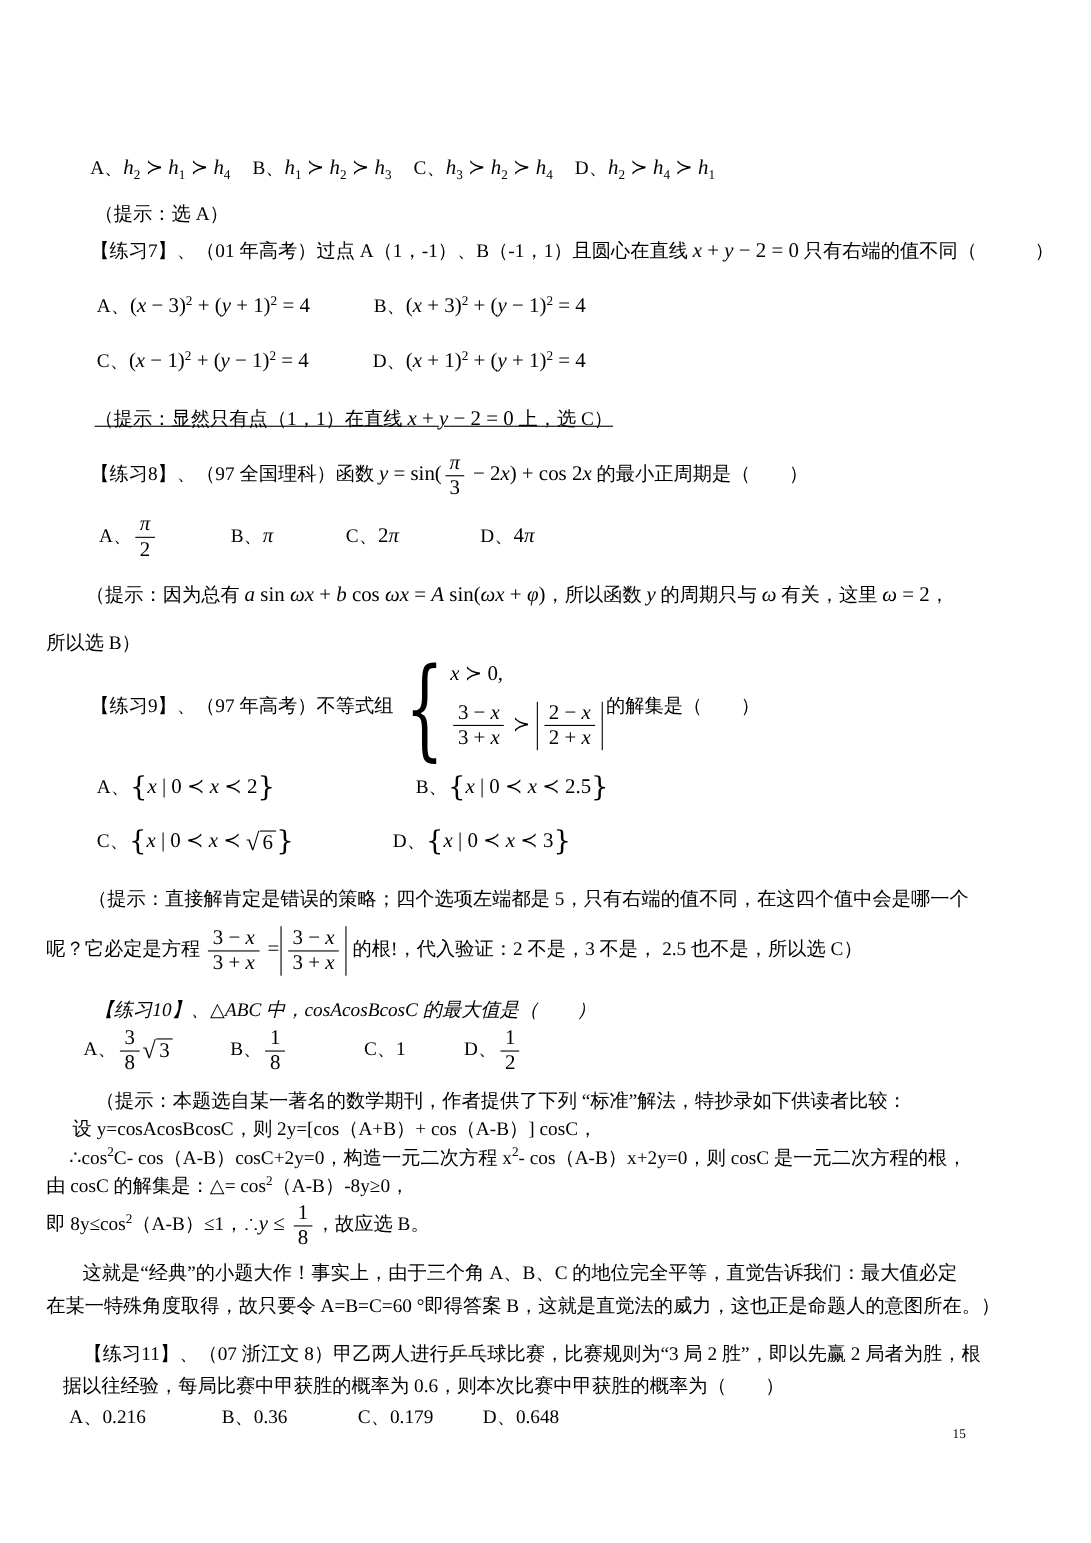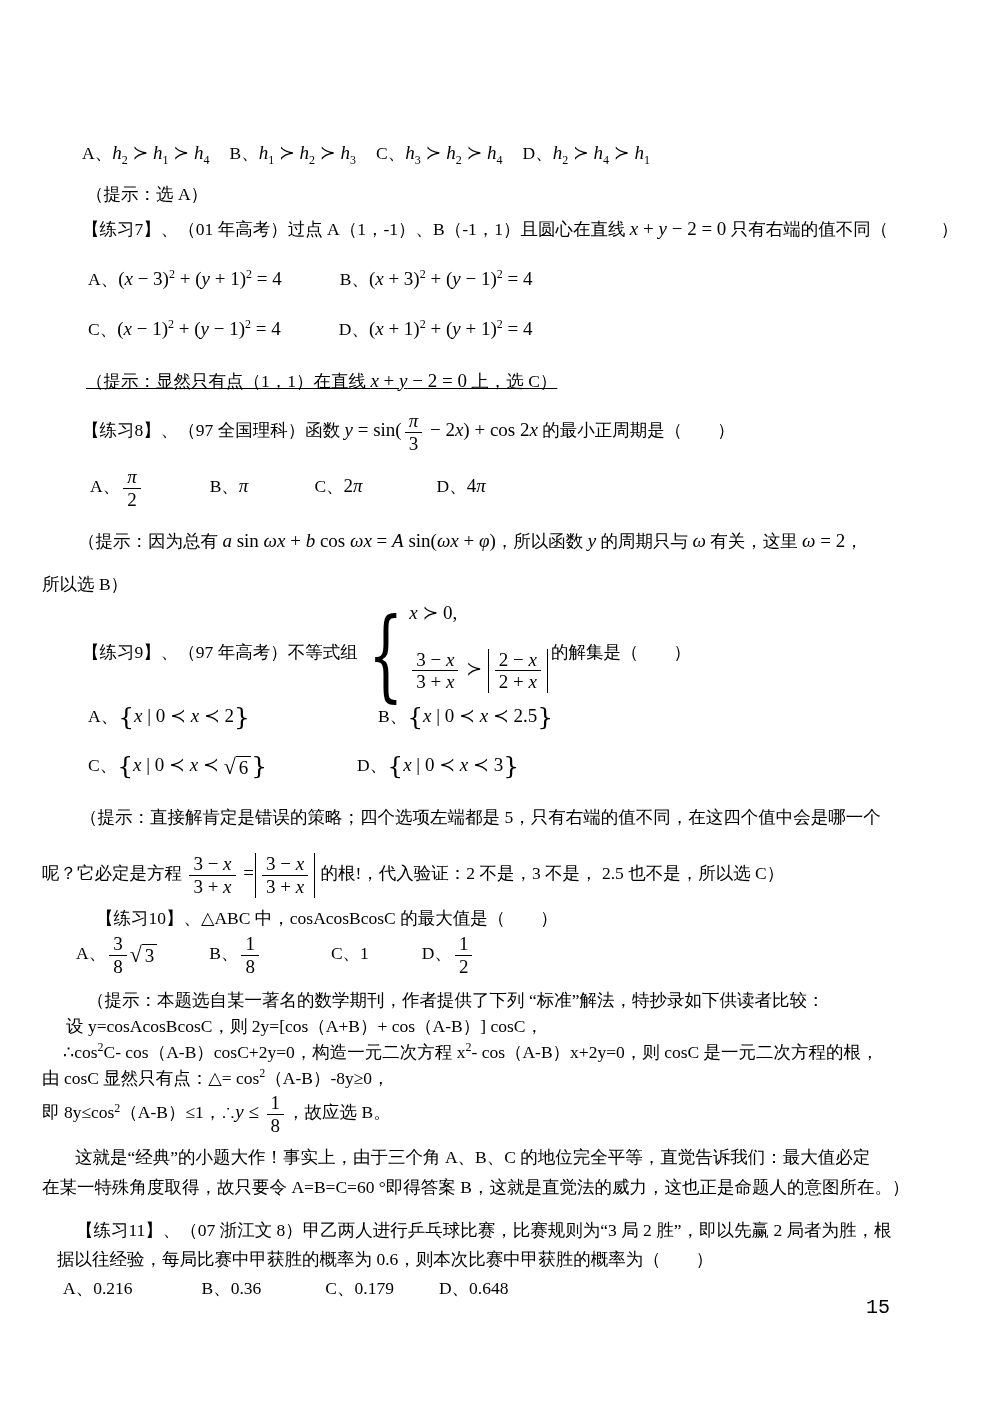--- a/index.html
+++ b/index.html
@@ -28,59 +28,59 @@
     vertical-align:middle;margin:0 3px;line-height:1.15;font-size:19px;
   }
   .fnum{border-bottom:1.3px solid #000;padding:0 4px;}
   .fden{padding:0 4px;}
   .msqrt{display:inline-flex;align-items:flex-start;vertical-align:middle;font-size:19px;line-height:1.15;}
   .rad{font-size:22px;line-height:1;}
   .radb{border-top:1.3px solid #000;padding:0 3px;}
   .mabs{
     display:inline-flex;align-items:center;
     border-left:1.3px solid #000;border-right:1.3px solid #000;
-    padding:0 3px;vertical-align:middle;margin:15px 1px;
+    padding:0 3px;vertical-align:middle;margin:4px 1px;
   }
   .mbig{font-size:25px;vertical-align:-3px;font-family:"DejaVu Serif",serif;line-height:0;}
   .mcases{display:inline-flex;align-items:center;vertical-align:middle;margin:0 2px;}
   .cbrace{
     font-size:100px;line-height:.85;font-family:"DejaVu Serif",serif;
     transform:scaleX(.55);transform-origin:center;margin:0 -8px 0 -6px;
   }
   .crows{display:inline-flex;flex-direction:column;gap:7px;}
   .crow{white-space:pre;}
   .page-number{
     position:absolute;left:866px;top:1296px;
-    font-size:20px;font-family:Liberation Mono, monospace;
+    font-size:12px;font-family:Liberation Serif, serif;
   }
 </style>
 </head>
 <body>
 
 <div class="line" style="left: 82px; top: 140px;"><span class="mt">A、</span><span class="mv">h</span><span class="msub">2</span><span class="mm"> ≻ </span><span class="mv">h</span><span class="msub">1</span><span class="mm"> ≻ </span><span class="mv">h</span><span class="msub">4</span><span class="mgap" style="width: 20px;"></span><span class="mt">B、</span><span class="mv">h</span><span class="msub">1</span><span class="mm"> ≻ </span><span class="mv">h</span><span class="msub">2</span><span class="mm"> ≻ </span><span class="mv">h</span><span class="msub">3</span><span class="mgap" style="width: 20px;"></span><span class="mt">C、</span><span class="mv">h</span><span class="msub">3</span><span class="mm"> ≻ </span><span class="mv">h</span><span class="msub">2</span><span class="mm"> ≻ </span><span class="mv">h</span><span class="msub">4</span><span class="mgap" style="width: 20px;"></span><span class="mt">D、</span><span class="mv">h</span><span class="msub">2</span><span class="mm"> ≻ </span><span class="mv">h</span><span class="msub">4</span><span class="mm"> ≻ </span><span class="mv">h</span><span class="msub">1</span></div>
 <div class="line" style="left: 86px; top: 182px;"><span class="mt">（提示：选 A）</span></div>
 <div class="line" style="left: 82px; top: 216px;"><span class="mt">【练习7】、（01 年高考）过点 A（1，-1）、B（-1，1）且圆心在直线 </span><span class="mv">x</span><span class="mm"> + </span><span class="mv">y</span><span class="mm"> − 2 = 0</span><span class="mt"> 只有右端的值不同（　　　）</span></div>
 <div class="line" style="left: 88px; top: 266px;"><span class="mt">A、</span><span class="mm">(</span><span class="mv">x</span><span class="mm"> − 3)</span><span class="msup">2</span><span class="mm"> + (</span><span class="mv">y</span><span class="mm"> + 1)</span><span class="msup">2</span><span class="mm"> = 4</span><span class="mgap" style="width: 58px;"></span><span class="mt">B、</span><span class="mm">(</span><span class="mv">x</span><span class="mm"> + 3)</span><span class="msup">2</span><span class="mm"> + (</span><span class="mv">y</span><span class="mm"> − 1)</span><span class="msup">2</span><span class="mm"> = 4</span></div>
 <div class="line" style="left: 88px; top: 316px;"><span class="mt">C、</span><span class="mm">(</span><span class="mv">x</span><span class="mm"> − 1)</span><span class="msup">2</span><span class="mm"> + (</span><span class="mv">y</span><span class="mm"> − 1)</span><span class="msup">2</span><span class="mm"> = 4</span><span class="mgap" style="width: 58px;"></span><span class="mt">D、</span><span class="mm">(</span><span class="mv">x</span><span class="mm"> + 1)</span><span class="msup">2</span><span class="mm"> + (</span><span class="mv">y</span><span class="mm"> + 1)</span><span class="msup">2</span><span class="mm"> = 4</span></div>
 <div class="line" style="left: 86px; top: 368px; text-decoration: underline;"><span class="mt">（提示：显然只有点（1，1）在直线 </span><span class="mv">x</span><span class="mm"> + </span><span class="mv">y</span><span class="mm"> − 2 = 0</span><span class="mt"> 上，选 C）</span></div>
 <div class="line" style="left: 82px; top: 410px;"><span class="mt">【练习8】、（97 全国理科）函数 </span><span class="mv">y</span><span class="mm"> = sin(</span><span class="mfrac"><span class="fnum"><span class="mv">π</span></span><span class="fden"><span class="mm">3</span></span></span><span class="mm"> − 2</span><span class="mv">x</span><span class="mm">) + cos 2</span><span class="mv">x</span><span class="mt"> 的最小正周期是（　　）</span></div>
 <div class="line" style="left: 90px; top: 466px;"><span class="mt">A、</span><span class="mfrac"><span class="fnum"><span class="mv">π</span></span><span class="fden"><span class="mm">2</span></span></span><span class="mgap" style="width: 66px;"></span><span class="mt">B、</span><span class="mv">π</span><span class="mgap" style="width: 66px;"></span><span class="mt">C、</span><span class="mm">2</span><span class="mv">π</span><span class="mgap" style="width: 74px;"></span><span class="mt">D、</span><span class="mm">4</span><span class="mv">π</span></div>
 <div class="line" style="left: 78px; top: 528px;"><span class="mt">（提示：因为总有 </span><span class="mv">a</span><span class="mm"> sin </span><span class="mv">ω</span><span class="mv">x</span><span class="mm"> + </span><span class="mv">b</span><span class="mm"> cos </span><span class="mv">ω</span><span class="mv">x</span><span class="mm"> = </span><span class="mv">A</span><span class="mm"> sin(</span><span class="mv">ω</span><span class="mv">x</span><span class="mm"> + </span><span class="mv">φ</span><span class="mm">)</span><span class="mt">，所以函数 </span><span class="mv">y</span><span class="mt"> 的周期只与 </span><span class="mv">ω</span><span class="mt"> 有关，这里 </span><span class="mv">ω</span><span class="mm"> = 2</span><span class="mt">，</span></div>
 <div class="line" style="left: 42px; top: 572px;"><span class="mt">所以选 B）</span></div>
 <div class="line" style="left: 82px; top: 600px;"><span class="mt">【练习9】、（97 年高考）不等式组</span><span class="mcases"><span class="cbrace">{</span><span class="crows"><div class="crow"><span class="mv">x</span><span class="mm"> ≻ 0,</span></div><div class="crow"><span class="mfrac"><span class="fnum"><span class="mm">3 − </span><span class="mv">x</span></span><span class="fden"><span class="mm">3 + </span><span class="mv">x</span></span></span><span class="mm"> ≻ </span><span class="mabs"><span class="mfrac"><span class="fnum"><span class="mm">2 − </span><span class="mv">x</span></span><span class="fden"><span class="mm">2 + </span><span class="mv">x</span></span></span></span></div></span></span><span class="mt">的解集是（　　）</span></div>
 <div class="line" style="left: 88px; top: 703px;"><span class="mt">A、</span><span class="mbig">{</span><span class="mv">x</span><span class="mm"> | 0 ≺ </span><span class="mv">x</span><span class="mm"> ≺ 2</span><span class="mbig">}</span><span class="mgap" style="width: 128px;"></span><span class="mt">B、</span><span class="mbig">{</span><span class="mv">x</span><span class="mm"> | 0 ≺ </span><span class="mv">x</span><span class="mm"> ≺ 2.5</span><span class="mbig">}</span></div>
 <div class="line" style="left: 88px; top: 752px;"><span class="mt">C、</span><span class="mbig">{</span><span class="mv">x</span><span class="mm"> | 0 ≺ </span><span class="mv">x</span><span class="mm"> ≺ </span><span class="msqrt"><span class="rad">√</span><span class="radb"><span class="mm">6</span></span></span><span class="mbig">}</span><span class="mgap" style="width: 90px;"></span><span class="mt">D、</span><span class="mbig">{</span><span class="mv">x</span><span class="mm"> | 0 ≺ </span><span class="mv">x</span><span class="mm"> ≺ 3</span><span class="mbig">}</span></div>
 <div class="line" style="left: 80px; top: 805px;"><span class="mt">（提示：直接解肯定是错误的策略；四个选项左端都是 5，只有右端的值不同，在这四个值中会是哪一个</span></div>
 <div class="line" style="left: 42px; top: 838px;"><span class="mt">呢？它必定是方程 </span><span class="mfrac"><span class="fnum"><span class="mm">3 − </span><span class="mv">x</span></span><span class="fden"><span class="mm">3 + </span><span class="mv">x</span></span></span><span class="mm"> =</span><span class="mabs"><span class="mfrac"><span class="fnum"><span class="mm">3 − </span><span class="mv">x</span></span><span class="fden"><span class="mm">3 + </span><span class="mv">x</span></span></span></span><span class="mt"> 的根!，代入验证：2 不是，3 不是， 2.5 也不是，所以选 C）</span></div>
-<div class="line" style="left: 96px; top: 906px;"><span class="mt">【练习10】、△ABC 中，cosAcosBcosC 的最大值是（　　）</span></div>
+<div class="line" style="left: 86px; top: 906px; font-style: italic;"><span class="mt">【练习10】、△ABC 中，cosAcosBcosC 的最大值是（　　）</span></div>
 <div class="line" style="left: 76px; top: 933px;"><span class="mt">A、</span><span class="mfrac"><span class="fnum"><span class="mm">3</span></span><span class="fden"><span class="mm">8</span></span></span><span class="msqrt"><span class="rad">√</span><span class="radb"><span class="mm">3</span></span></span><span class="mgap" style="width: 52px;"></span><span class="mt">B、</span><span class="mfrac"><span class="fnum"><span class="mm">1</span></span><span class="fden"><span class="mm">8</span></span></span><span class="mgap" style="width: 69px;"></span><span class="mt">C、1</span><span class="mgap" style="width: 53px;"></span><span class="mt">D、</span><span class="mfrac"><span class="fnum"><span class="mm">1</span></span><span class="fden"><span class="mm">2</span></span></span></div>
 <div class="line" style="left: 87px; top: 988px;"><span class="mt">（提示：本题选自某一著名的数学期刊，作者提供了下列 “标准”解法，特抄录如下供读者比较：</span></div>
 <div class="line" style="left: 66px; top: 1014px;"><span class="mt">设 y=cosAcosBcosC，则 2y=[cos（A+B）+ cos（A-B）] cosC，</span></div>
 <div class="line" style="left: 63px; top: 1040px;"><span class="mt">∴cos</span><span class="msup">2</span><span class="mt">C- cos（A-B）cosC+2y=0，构造一元二次方程 x</span><span class="msup">2</span><span class="mt">- cos（A-B）x+2y=0，则 cosC 是一元二次方程的根，</span></div>
-<div class="line" style="left: 42px; top: 1066px;"><span class="mt">由 cosC 显然只有点：△= cos</span><span class="msup">2</span><span class="mt">（A-B）-8y≥0，</span></div>
+<div class="line" style="left: 42px; top: 1066px;"><span class="mt">由 cosC 的解集是：△= cos</span><span class="msup">2</span><span class="mt">（A-B）-8y≥0，</span></div>
 <div class="line" style="left: 42px; top: 1092px; text-align: center;"><span class="mt">即 8y≤cos</span><span class="msup">2</span><span class="mt">（A-B）≤1，∴</span><span class="mv">y</span><span class="mm"> ≤ </span><span class="mfrac"><span class="fnum"><span class="mm">1</span></span><span class="fden"><span class="mm">8</span></span></span><span class="mt">，故应选 B。</span></div>
 <div class="line" style="left: 75px; top: 1145px;"><span class="mt">这就是“经典”的小题大作！事实上，由于三个角 A、B、C 的地位完全平等，直觉告诉我们：最大值必定</span></div>
 <div class="line" style="left: 42px; top: 1175px;"><span class="mt">在某一特殊角度取得，故只要令 A=B=C=60 °即得答案 B，这就是直觉法的威力，这也正是命题人的意图所在。）</span></div>
 <div class="line" style="left: 76px; top: 1218px;"><span class="mt">【练习11】、（07 浙江文 8）甲乙两人进行乒乓球比赛，比赛规则为“3 局 2 胜”，即以先赢 2 局者为胜，根</span></div>
 <div class="line" style="left: 57px; top: 1247px;"><span class="mt">据以往经验，每局比赛中甲获胜的概率为 0.6，则本次比赛中甲获胜的概率为（　　）</span></div>
 <div class="line" style="left: 63px; top: 1276px;"><span class="mt">A、0.216</span><span class="mgap" style="width: 69px;"></span><span class="mt">B、0.36</span><span class="mgap" style="width: 64px;"></span><span class="mt">C、0.179</span><span class="mgap" style="width: 45px;"></span><span class="mt">D、0.648</span></div>
 
 <div class="page-number">15</div>
 
 </body></html>

